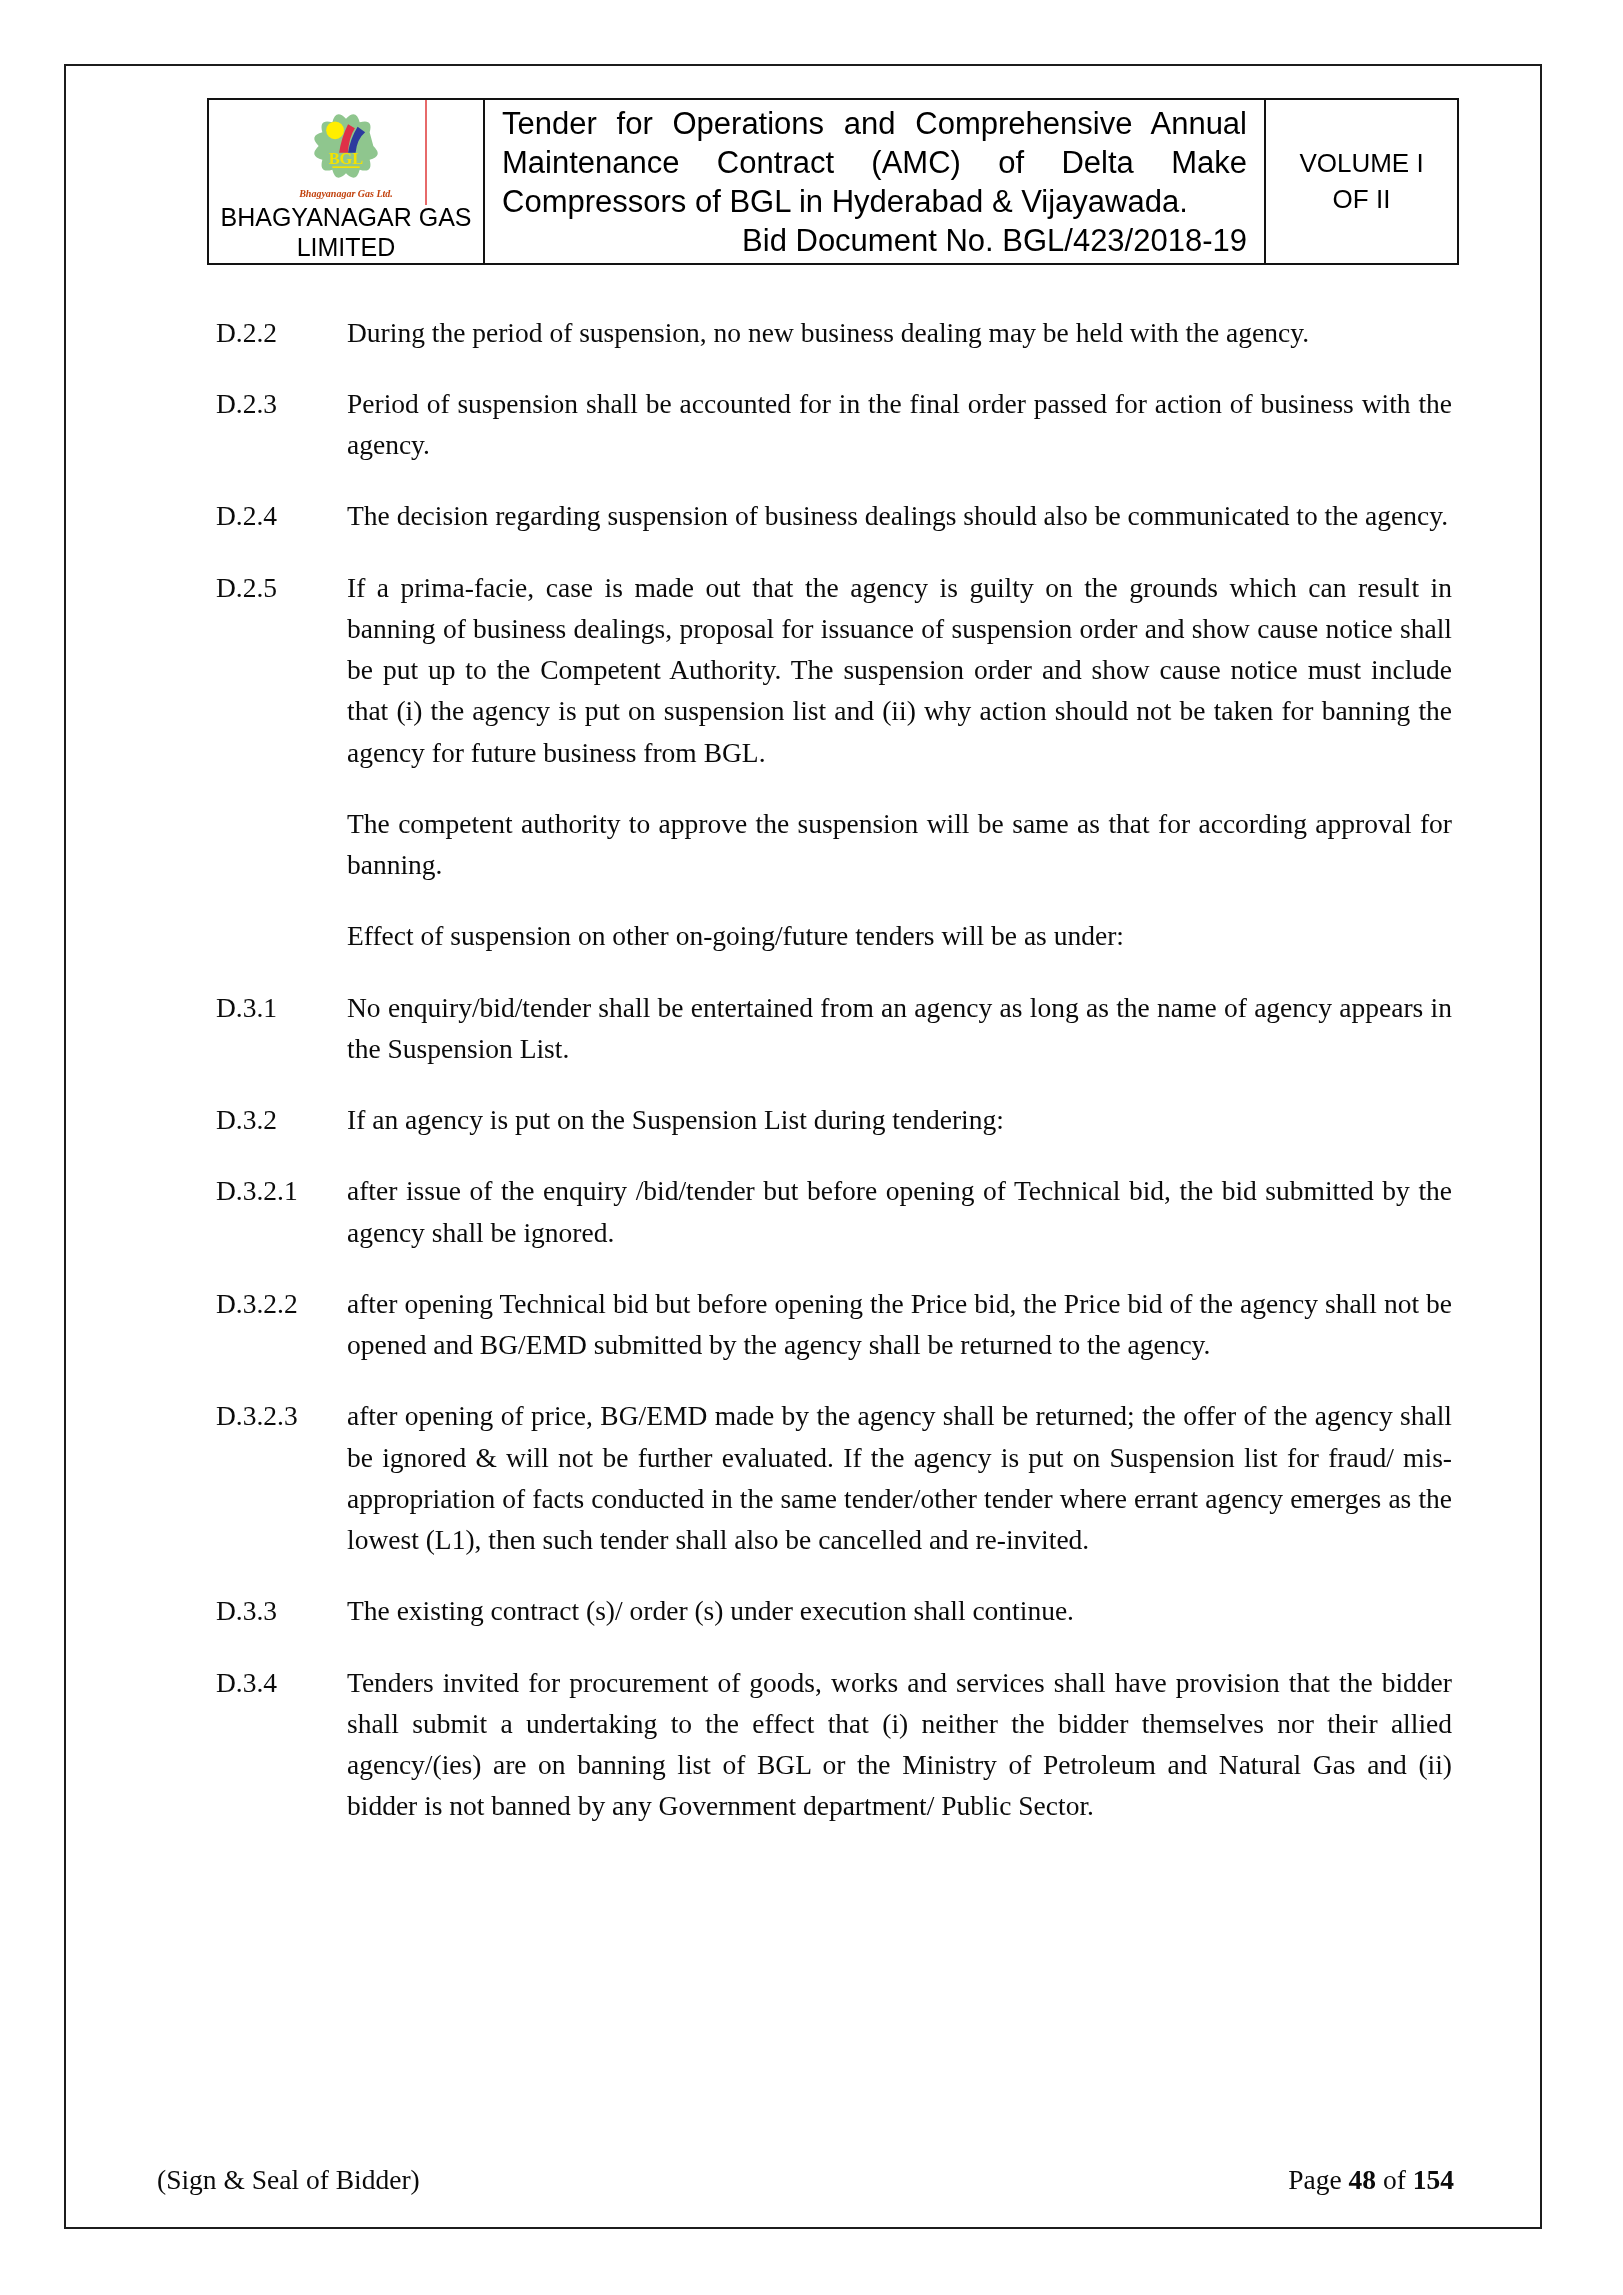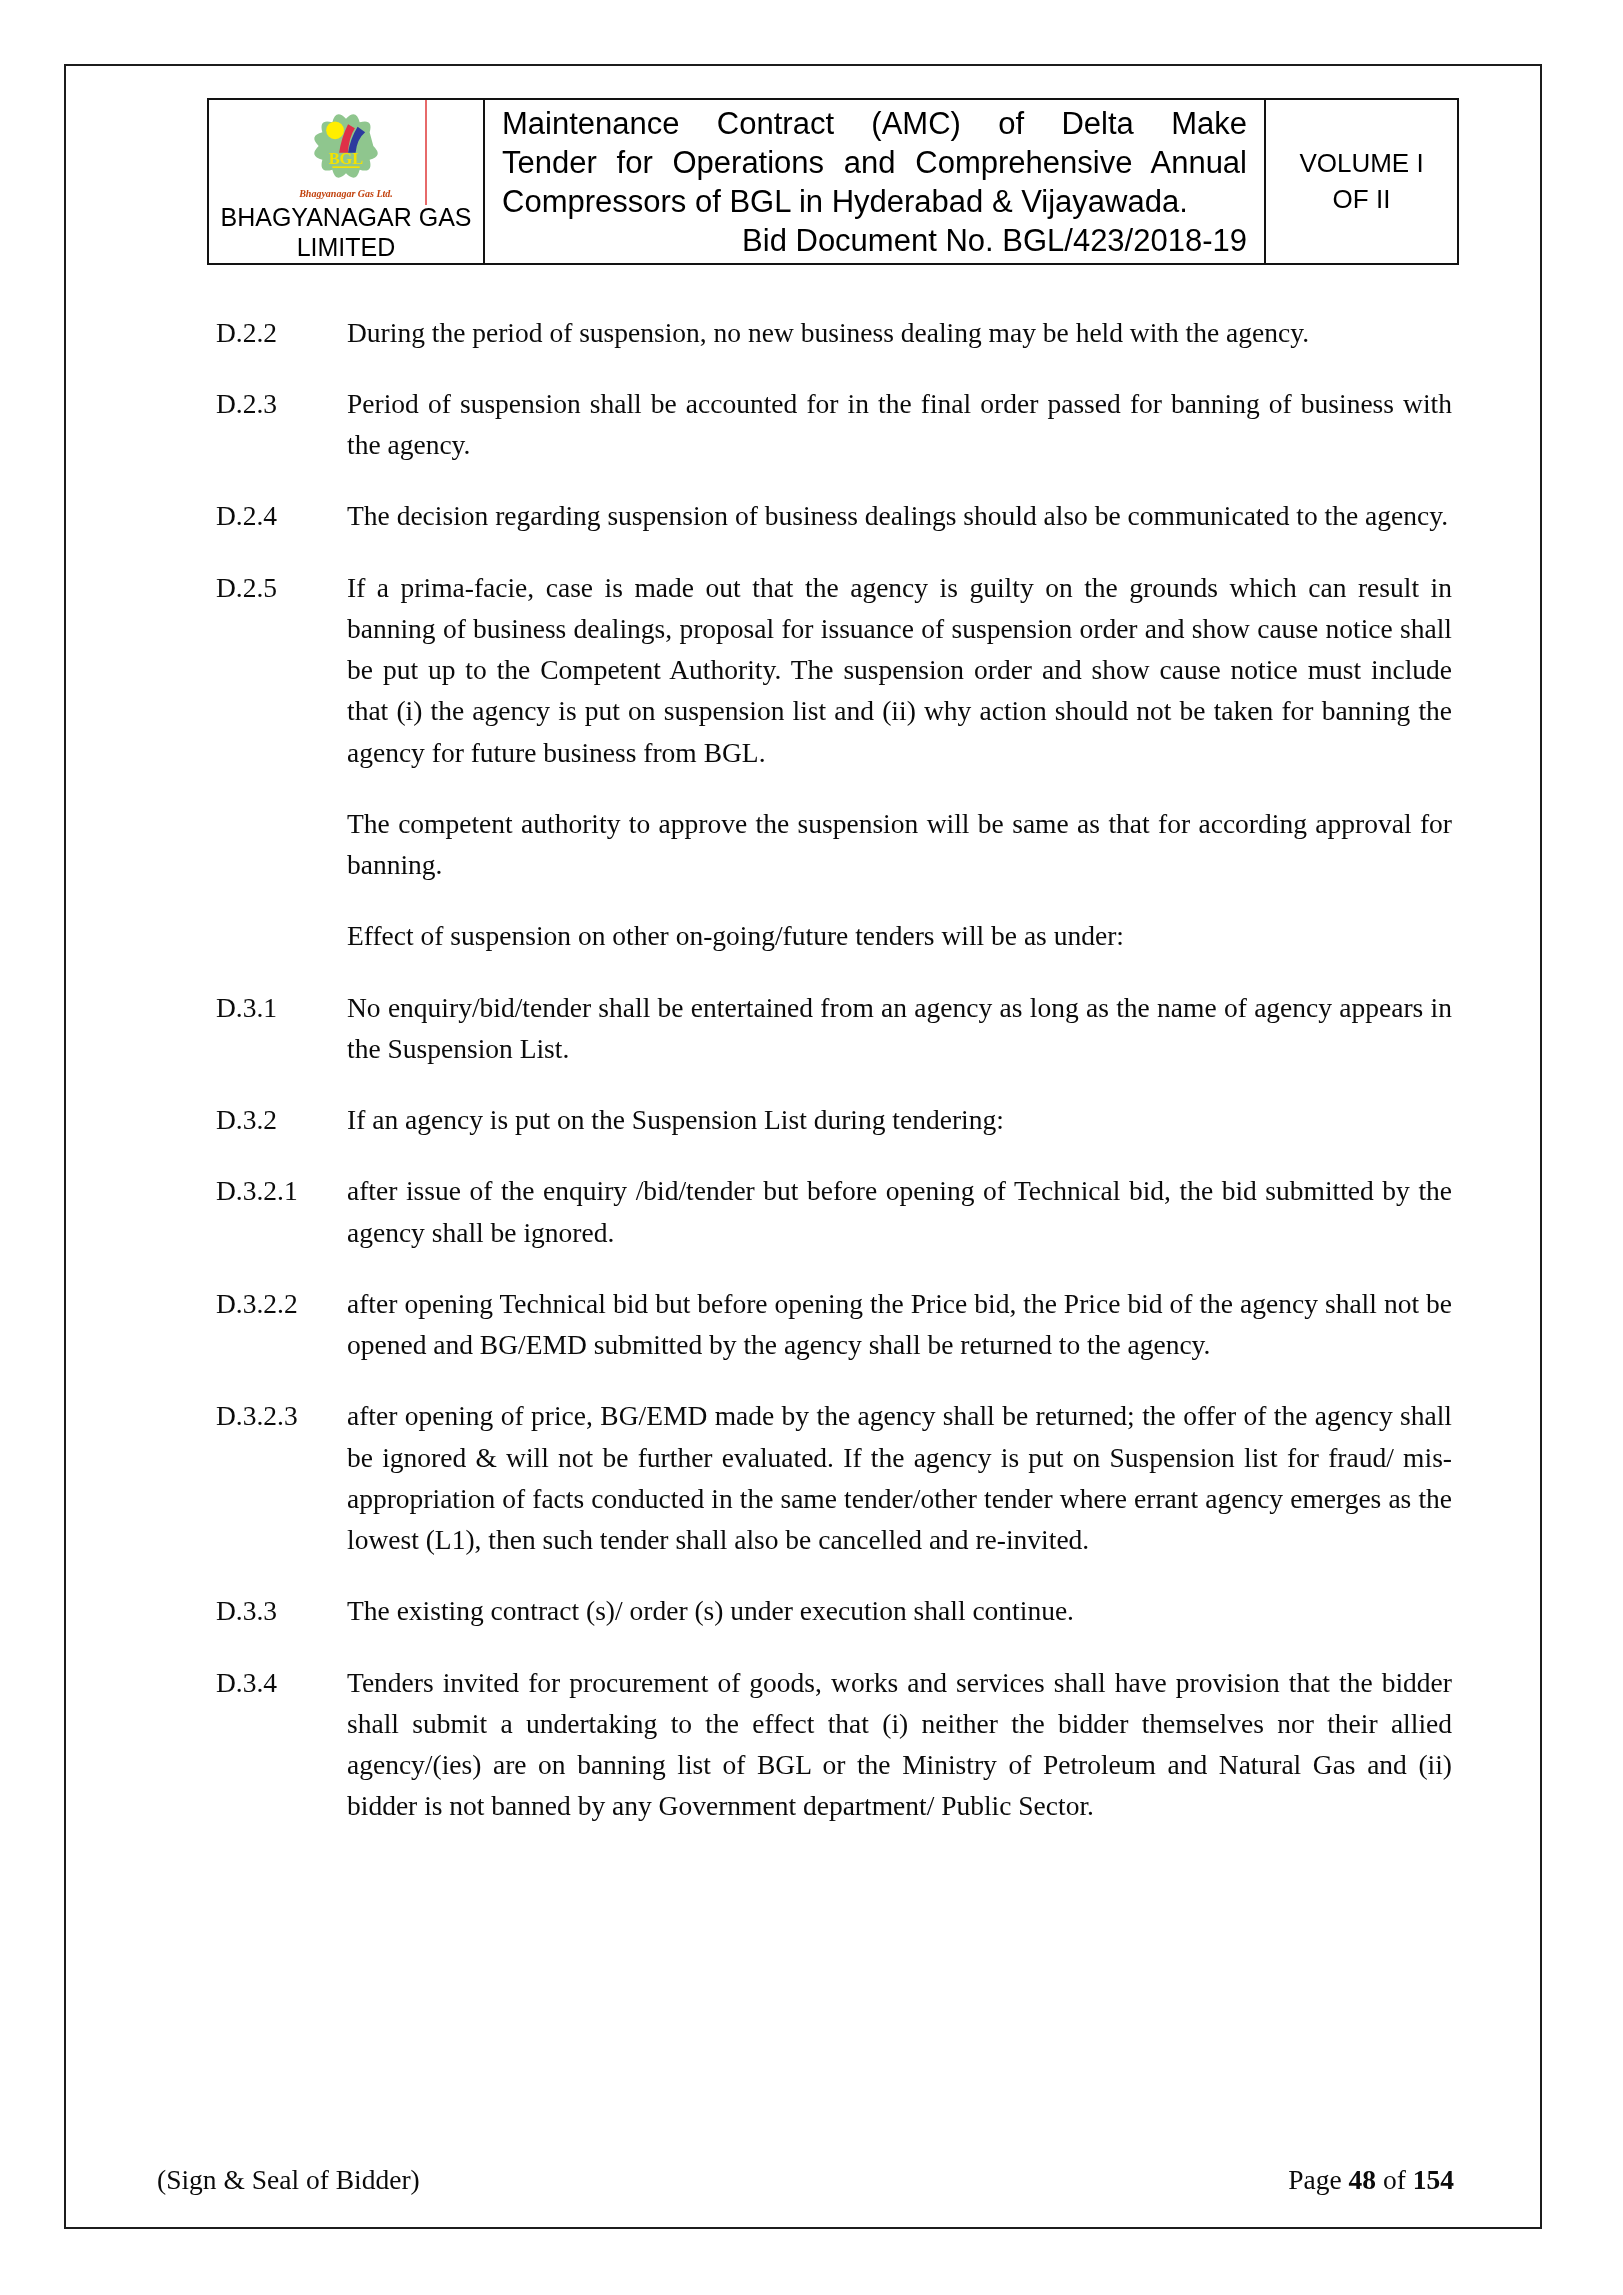--- a/index.html
+++ b/index.html
@@ -106,41 +106,41 @@
           <text x="60" y="86" font-size="24" font-weight="bold" fill="#f5e300" text-anchor="middle" font-family="Liberation Serif, serif">BGL</text>
           <line x1="40" y1="91" x2="80" y2="91" stroke="#f5e300" stroke-width="2.5"></line>
         </svg>
         <div class="logo-subtitle">Bhagyanagar Gas Ltd.</div>
         <div class="company-name">
           <div>BHAGYANAGAR GAS</div>
           <div>LIMITED</div>
         </div>
       </div>
       <div class="title-cell">
+        <div class="title-line-justify">Tender for Operations and Comprehensive Annual</div>
         <div class="title-line-justify">Maintenance Contract (AMC) of Delta Make</div>
-        <div class="title-line-justify">Tender for Operations and Comprehensive Annual</div>
         <div class="title-line-left">Compressors of BGL in Hyderabad &amp; Vijayawada.</div>
         <div class="title-line-center">Bid Document No. BGL/423/2018-19</div>
       </div>
       <div class="volume-cell">
         <div>VOLUME I</div>
         <div>OF II</div>
       </div>
     </div>
 
     <div class="body-area">
 
       <div class="item">
         <div class="num">D.2.2</div>
         <div class="txt">During the period of suspension, no new business dealing may be held with the agency.</div>
       </div>
 
       <div class="item">
         <div class="num">D.2.3</div>
-        <div class="txt">Period of suspension shall be accounted for in the final order passed for banning of business with the agency.</div>
+        <div class="txt">Period of suspension shall be accounted for in the final order passed for action of business with the agency.</div>
       </div>
 
       <div class="item">
         <div class="num">D.2.4</div>
         <div class="txt">The decision regarding suspension of business dealings should also be communicated to the agency.</div>
       </div>
 
       <div class="item">
         <div class="num">D.2.5</div>
         <div class="txt">If a prima-facie, case is made out that the agency is guilty on the grounds which can result in banning of business dealings, proposal for issuance of suspension order and show cause notice shall be put up to the Competent Authority.  The suspension order and show cause notice must include that (i) the agency is put on suspension list and (ii) why action should not be taken for banning the agency for future business from BGL.</div>

